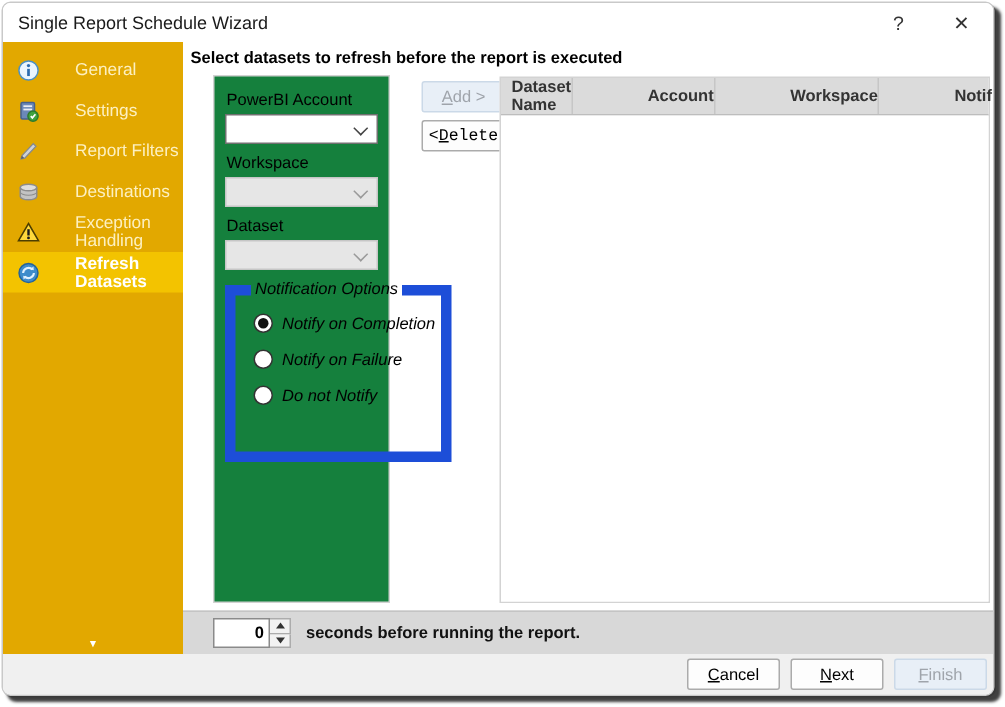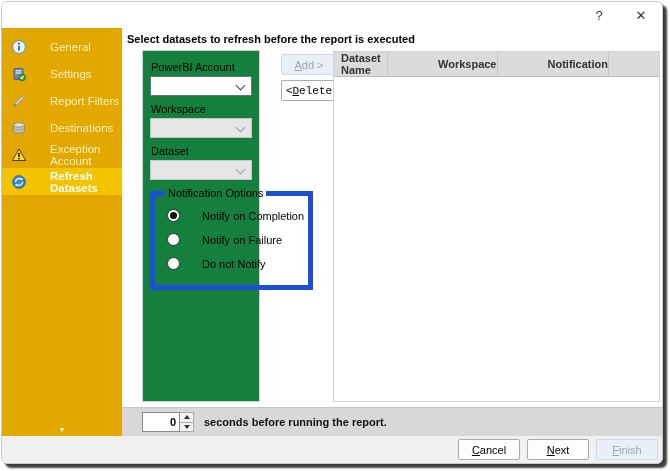--- a/index.html
+++ b/index.html
@@ -40,23 +40,23 @@
   .fld-label { font-size:11px; color:#000; margin:3px 0 3px 1px; }
   .combo { height:20px; border:1px solid #707070; background:#fff; display:flex;
     align-items:center; margin-bottom:7px; position:relative; }
   .combo .val { flex:1; font-size:11px; padding-left:4px; color:#000; }
   .combo .chev { width:8px; height:8px; margin-right:6px; position:relative; }
   .combo .chev::after { content:""; position:absolute; left:0; top:0; width:6px; height:6px;
     border-right:1.4px solid #444; border-bottom:1.4px solid #444; transform:rotate(45deg); }
   .combo.disabled { background:#e6e6e6; border-color:#c6c6c6; }
   .combo.disabled .chev::after { border-color:#9a9a9a; }
 
-  .groupbox { border:5px solid #1d4ed8; margin-top:6px; padding:10px 4px 4px 8px; position:relative; }
+  .groupbox { border:7px solid #1d4ed8; margin-top:6px; padding:10px 4px 20px 8px; position:relative;font-style:italic; }
   .groupbox legend { font-size:11px; color:#000; padding:0 3px; margin-left:2px; }
-  .radio-row { display:flex; align-items:center; gap:22px; margin:0 0 11px 4px; }
+  .radio-row { display:flex; align-items:center; gap:6px; margin:0 0 11px 4px; }
   .radio { width:13px; height:13px; border:1px solid #333; border-radius:50%; background:#fff; flex:0 0 13px; }
   .radio.checked::after { content:""; display:block; width:7px; height:7px; margin:2px; background:#111; border-radius:50%; }
   .radio-label { font-size:11px; color:#000; white-space:nowrap; }
 
   
   .btn-col { position:absolute; left:159px; top:7px; width:56px; }
   .btn { display:flex; align-items:center; justify-content:center; height:21px;
     font-size:11px; color:#000; background:#fdfdfd; border:1px solid #ababab; border-radius:2px; cursor:default; }
   .btn.disabled { background:#e8eff7; border-color:#cbd9e8; color:#9fa4ab; }
   .btn-col .btn + .btn { margin-top:5px;font-family:Liberation Mono, monospace; }
@@ -89,20 +89,21 @@
   .footer { flex:0 0 27px; background:#f0f0f0; display:flex; align-items:center;
     justify-content:flex-end; padding-right:4px; gap:7px; }
   .footer .btn { width:62px; height:21px; }
 </style>
 </head>
 <body>
 
 <div class="window">
 
   <div class="titlebar">
+    <span class="title">Single Report Schedule Wizard</span>
     <div class="tb-btns">
       <div class="tb-btn">
         <span>?</span>
       </div>
       <div class="tb-btn">
         <span>✕</span>
       </div>
     </div>
   </div>
 
@@ -146,21 +147,21 @@
         </svg>
         <span>Destinations</span>
       </div>
 
       <div class="side-item">
         <svg class="side-icon" viewBox="0 0 16 16">
           <path d="M8 2 L14.7 13.5 H1.3 Z" fill="#ffd93b" stroke="#4d3e00" stroke-width="1"></path>
           <rect x="7.2" y="5.8" width="1.6" height="4.2" fill="#1c1c1c"></rect>
           <circle cx="8" cy="11.6" r=".95" fill="#1c1c1c"></circle>
         </svg>
-        <span>Exception Account</span>
+        <span>Exception Handling</span>
       </div>
 
       <div class="side-item selected">
         <svg class="side-icon" viewBox="0 0 16 16">
           <circle cx="8" cy="8" r="6.3" fill="#3e8ccb" stroke="#23639b"></circle>
           <path d="M4.4 8 a3.6 3.6 0 0 1 6.2-2.3" stroke="#dff0ff" stroke-width="1.4" fill="none"></path>
           <path d="M11.3 3.6 l.2 2.5 -2.4-.6 z" fill="#dff0ff"></path>
           <path d="M11.6 8 a3.6 3.6 0 0 1 -6.2 2.3" stroke="#dff0ff" stroke-width="1.4" fill="none"></path>
           <path d="M4.7 12.4 l-.2-2.5 2.4.6 z" fill="#dff0ff"></path>
         </svg>
@@ -213,20 +214,21 @@
         </div>
 
         <div class="btn-col">
           <div class="btn disabled"><u>A</u>dd &gt;</div>
           <div class="btn">&lt; <u>D</u>elete</div>
         </div>
 
         <div class="dtable">
           <div class="thead">
             <div class="th">Dataset Name</div>
+            <div class="th">Account</div>
             <div class="th">Workspace</div>
             <div class="th">Notification</div>
             <div class="th filler"></div>
           </div>
           <div class="tbody"></div>
         </div>
       </div>
 
       <div class="waitbar">
         <span class="spinner">

